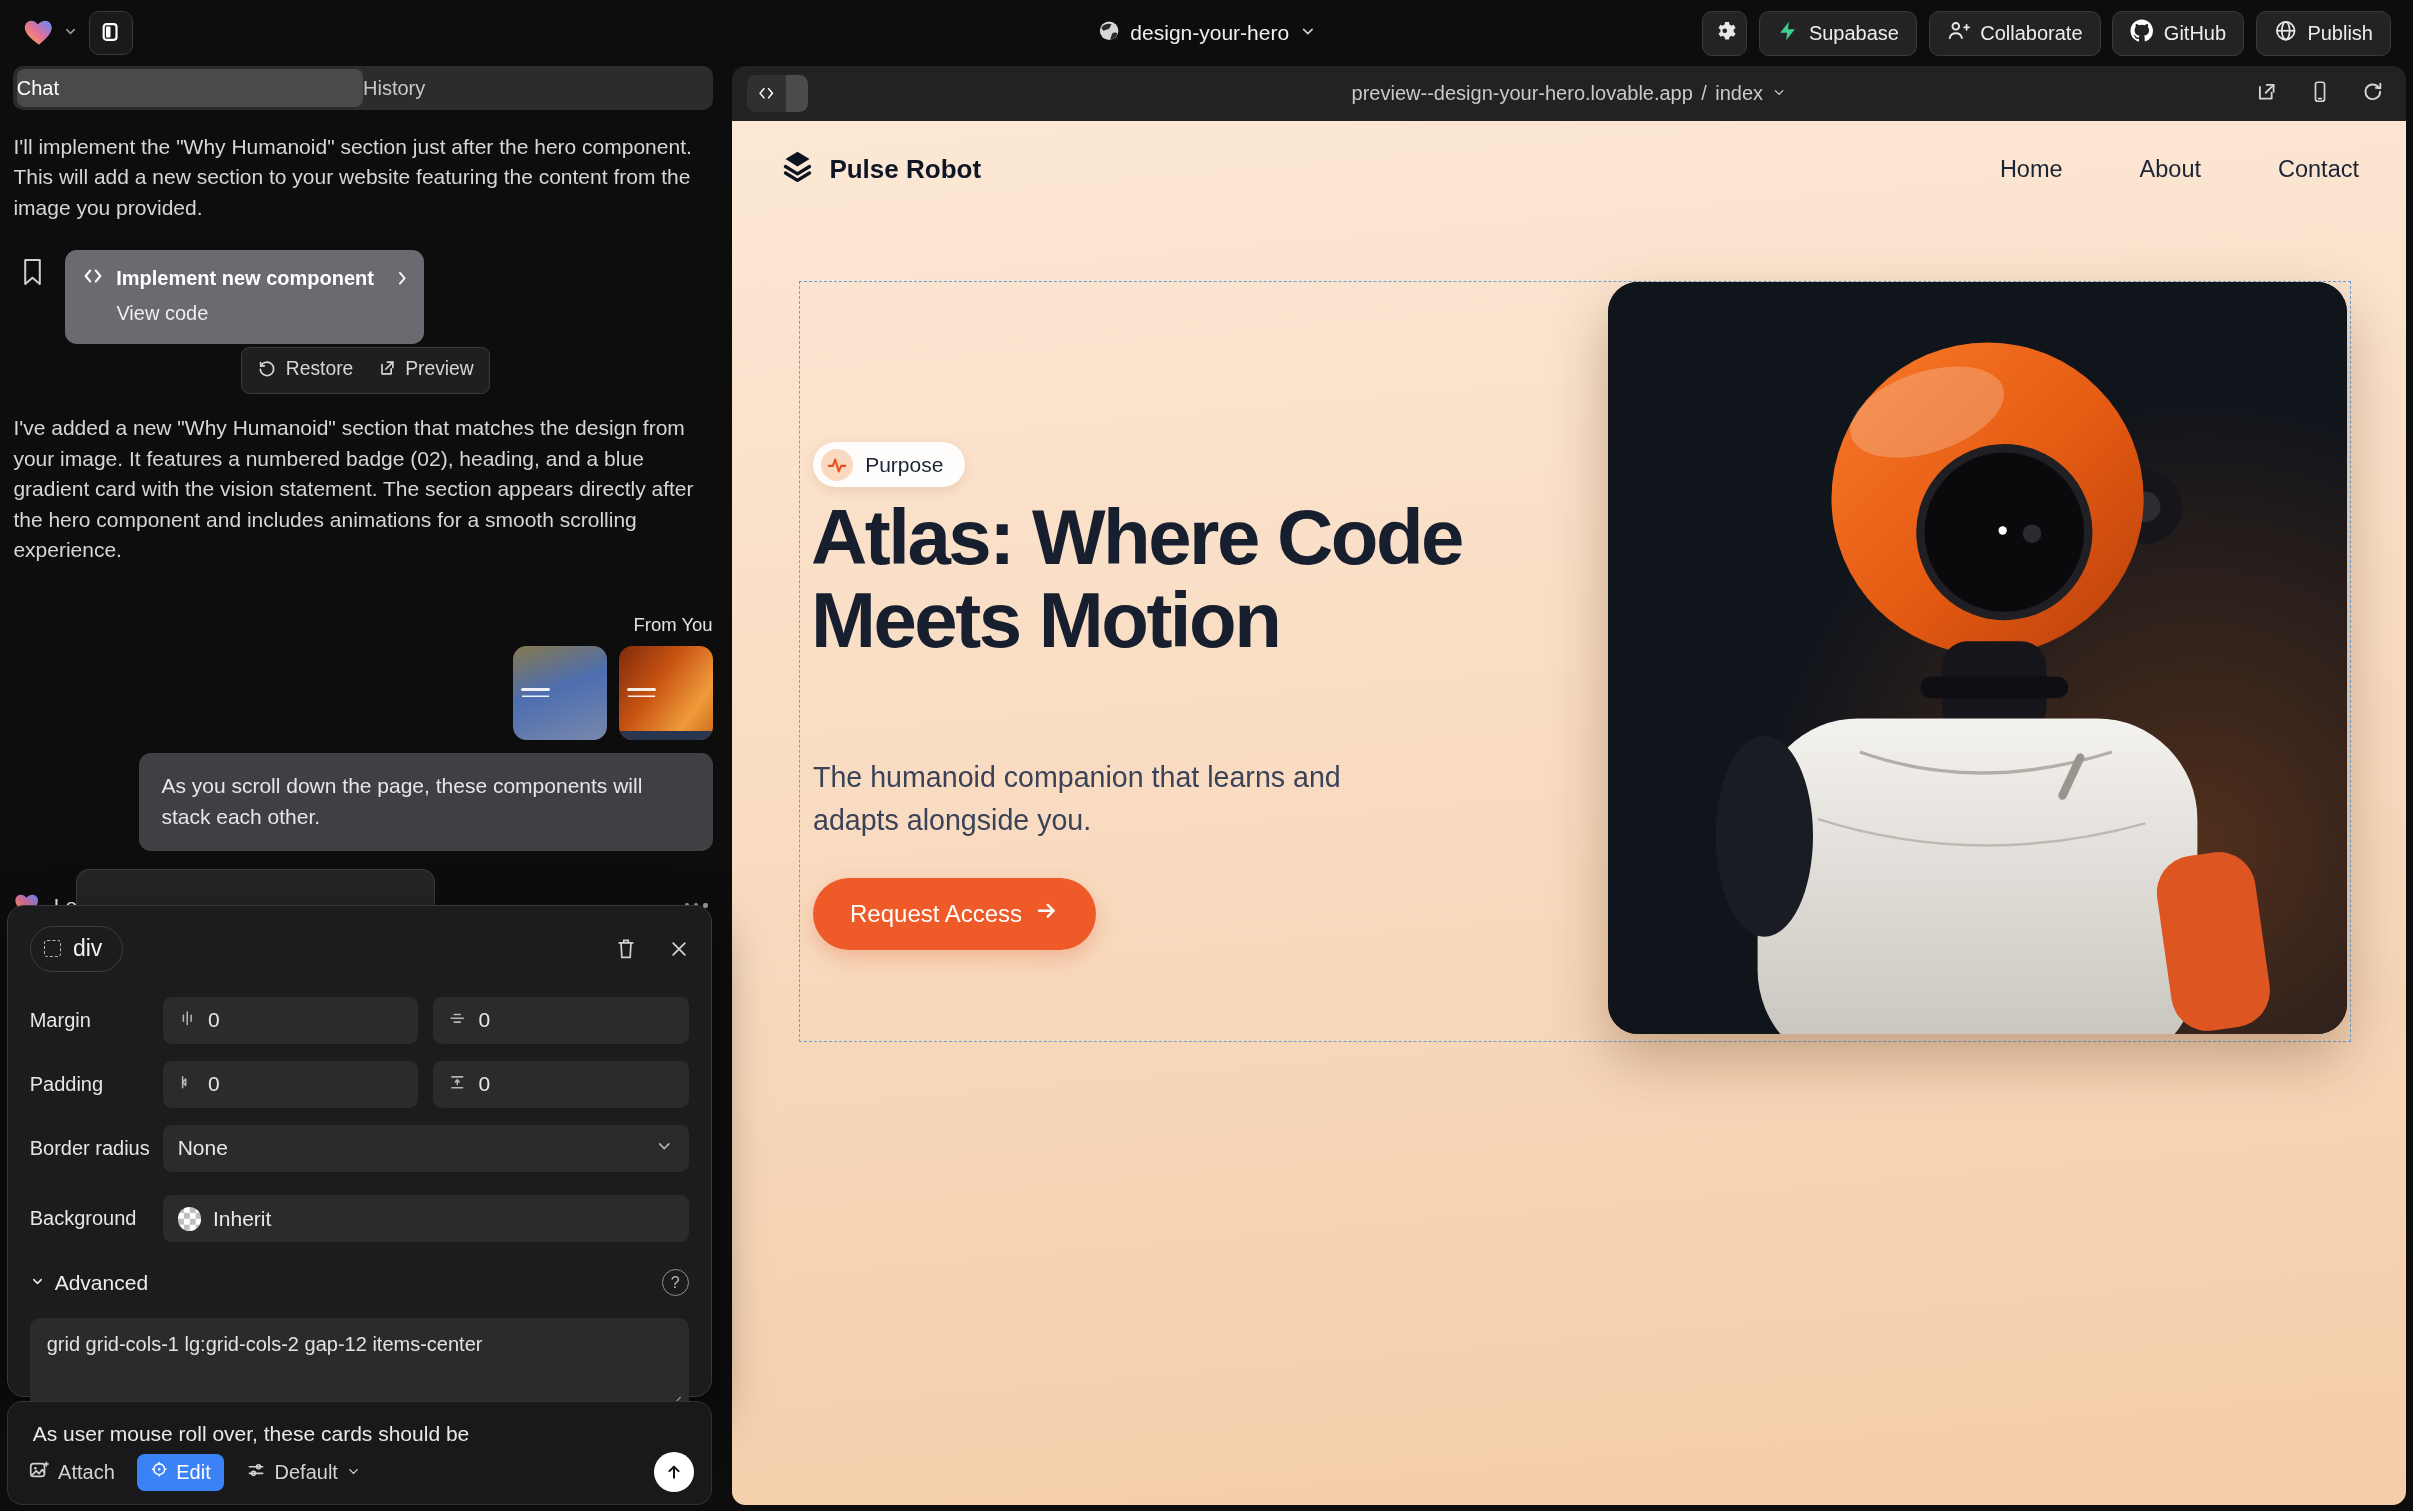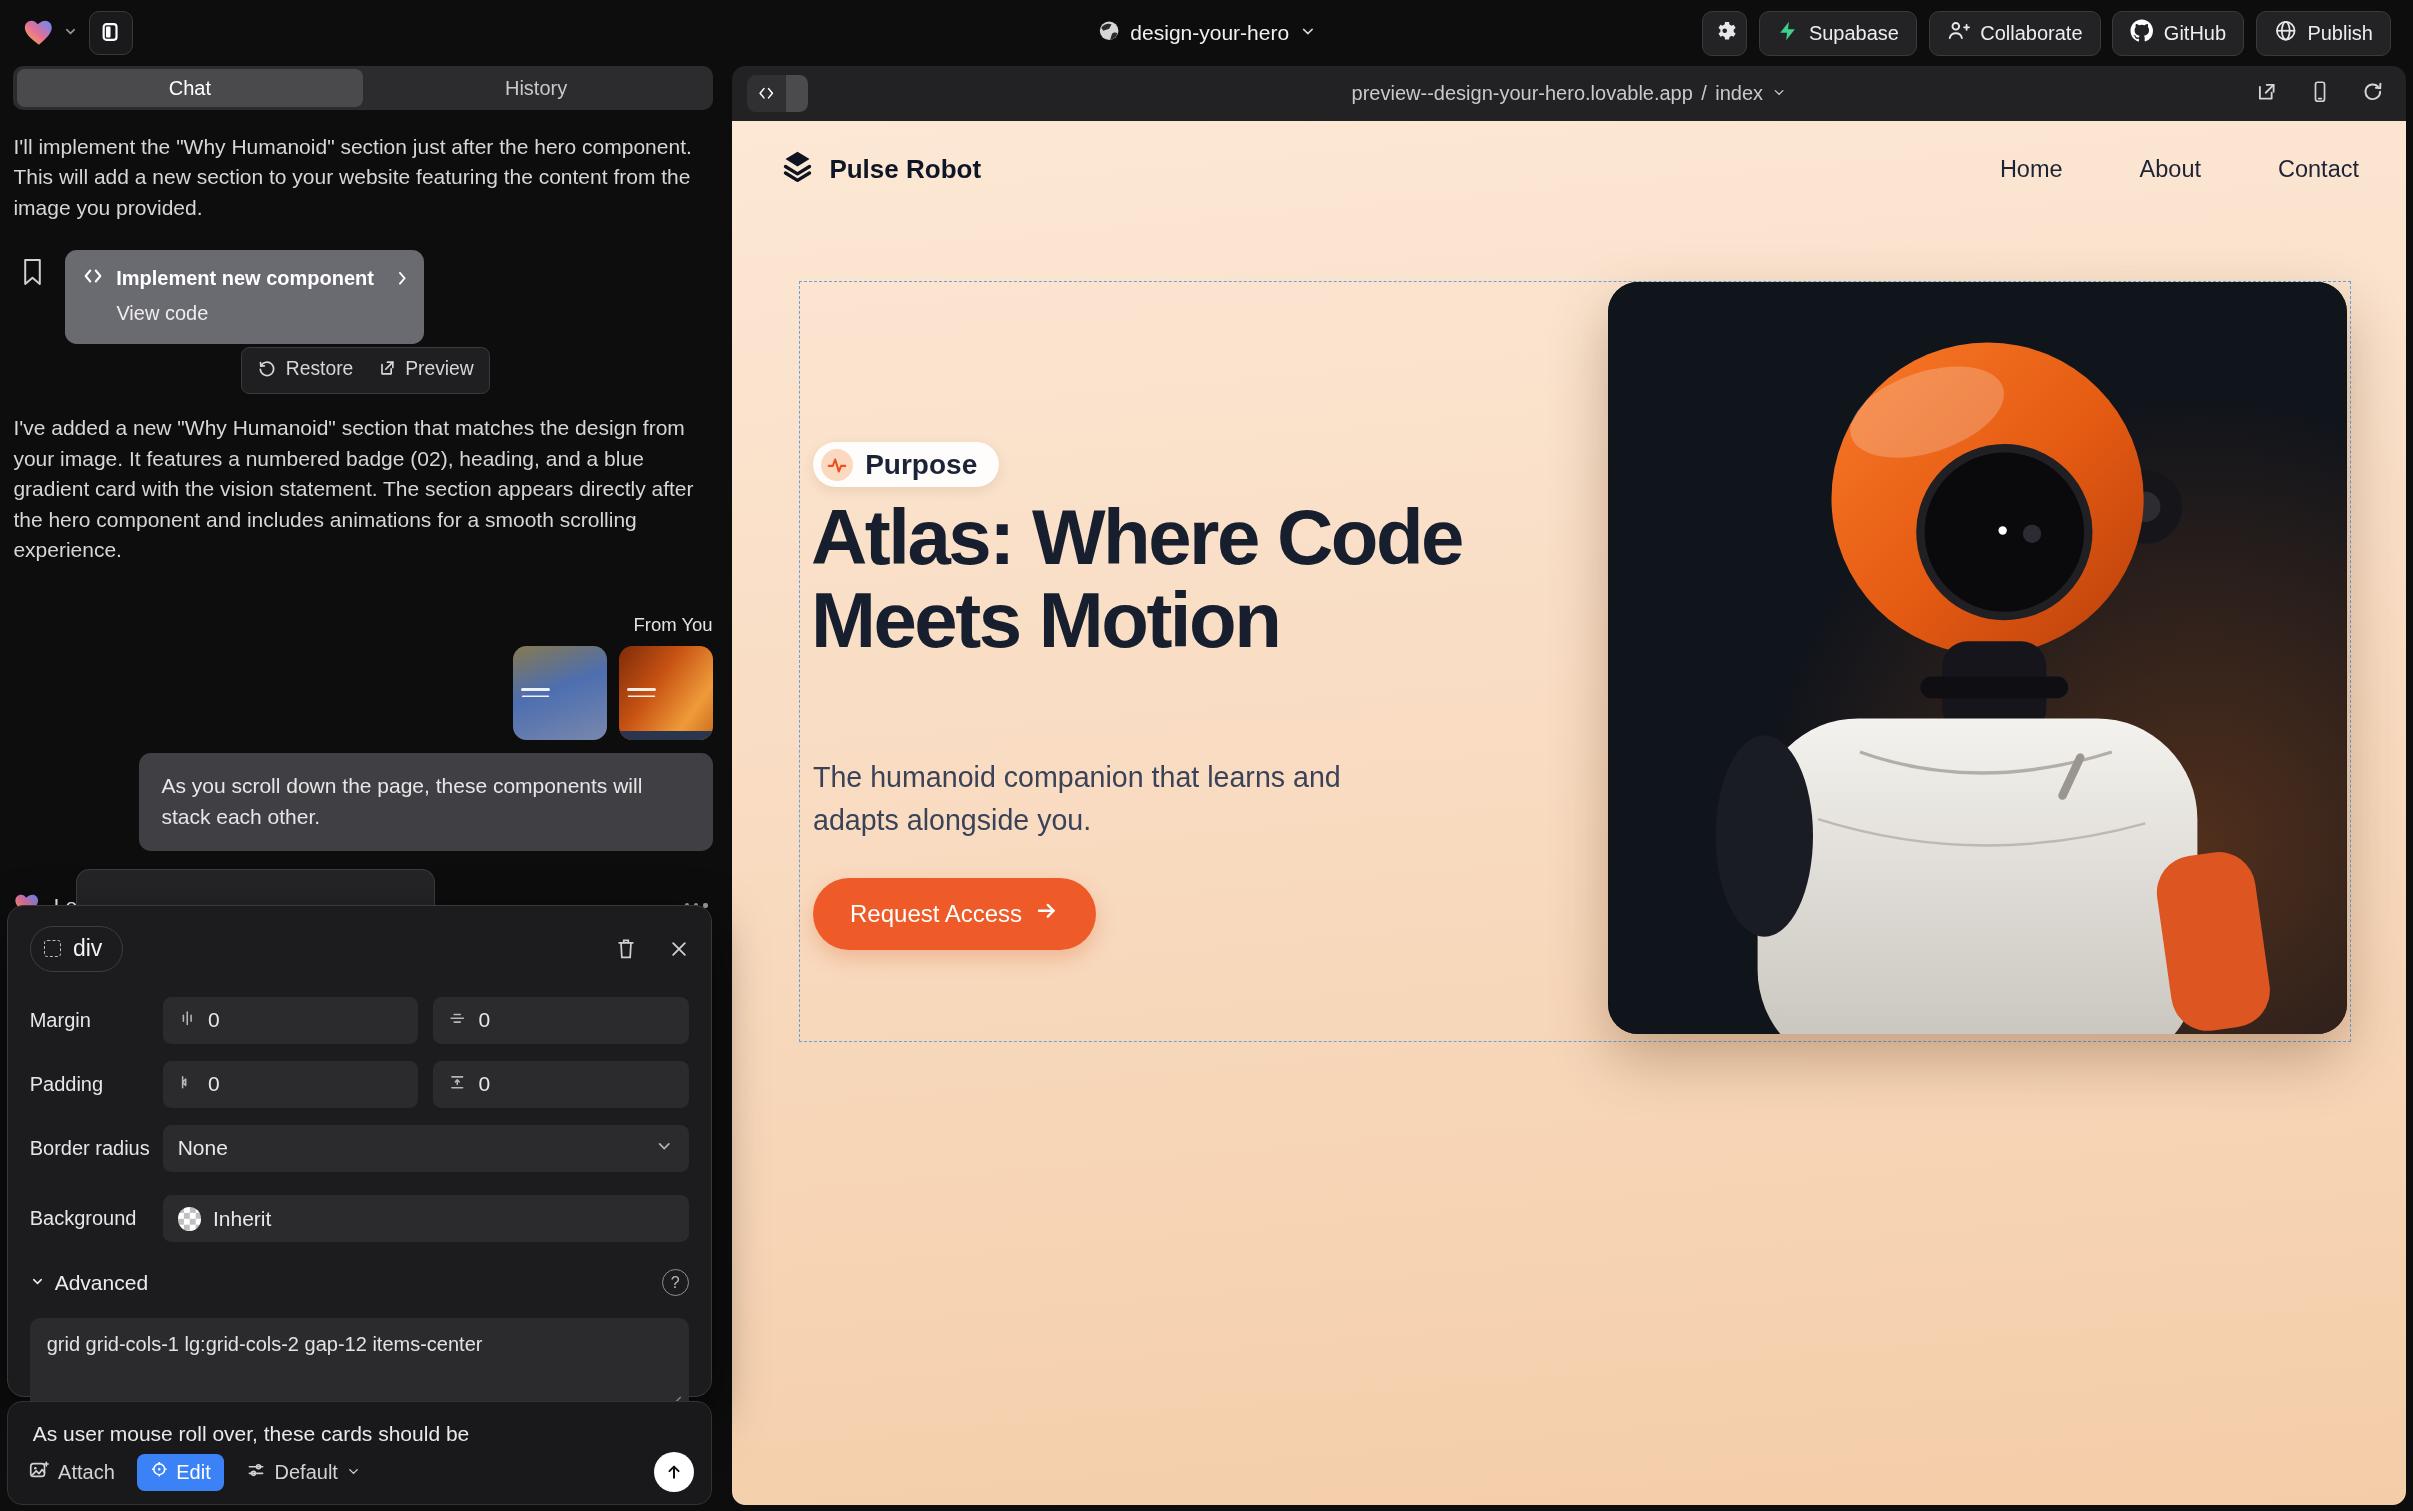--- a/index.html
+++ b/index.html
@@ -14,21 +14,21 @@
   .chev { color:#9a9a9c; }
   .panel-btn { width:44px; height:44px; border:0.8px solid #39393b; border-radius:10px; display:flex; align-items:center; justify-content:center; background:#1a1a1c; }
   .tb-center { position:absolute; left:50%; top:0; height:66px; transform:translateX(-50%); display:flex; align-items:center; gap:10px; color:#f0f0f2; font-size:21px; }
   .tb-right { margin-left:auto; display:flex; align-items:center; gap:11.8px; }
   .tb-btn { height:45px; background:#232325; border:0.8px solid #3a3a3c; border-radius:10px; display:flex; align-items:center; gap:10px; padding:0 17px; color:#ededef; font-size:20px; }
   .tb-btn.icon-only { width:45px; padding:0; justify-content:center; }
 
   
   .sidebar { position:absolute; left:0; top:66px; width:726px; bottom:0; padding:0 13.4px; }
   .tabs { height:44px; background:#2c2c2e; border-radius:10px; display:flex; padding:3.4px; }
-  .tab { flex:1; display:flex; align-items:center; justify-content:center; font-size:20px; color:#c9c9cb; border-radius:7.6px; }
+  .tab { flex:1; display:flex; align-items:center; font-size:20px; color:#c9c9cb; border-radius:7.6px; }
   .tab.active { background:#4a4a4d; color:#ffffff; }
   .msg { margin-top:22px; font-size:21px; line-height:1.45; color:#d6d6d8; }
   .tool-row { position:relative; margin-top:27px; padding-left:52px; height:141px; }
   .bookmark { position:absolute; left:6.7px; top:6.7px; }
   .tool-card { width:359px; background:#6a6a71; border-radius:11.8px; padding:15px 17px; position:relative; }
   .tool-card .row1 { display:flex; align-items:center; gap:11.8px; color:#ffffff; font-size:20px; font-weight:600; }
   .tool-card .chev-r { position:absolute; right:13.4px; top:18.5px; }
   .tool-card .row2 { margin:10px 0 3.4px 34px; color:#ededef; font-size:20px; font-weight:400; }
   .version-pill { position:absolute; left:228px; top:97px; background:#1f1f21; border:0.8px solid #3b3b3d; border-radius:8.4px; padding:10px 15px; display:flex; gap:23.5px; align-items:center; }
   .version-pill .vp-item { display:flex; align-items:flex-start; gap:8.4px; color:#d6d6d8; font-size:19.3px; }
@@ -90,21 +90,21 @@
   .pane-icons { position:absolute; right:22px; top:0; height:55px; display:flex; align-items:center; gap:30px; }
 
   
   .site { position:absolute; left:0; right:0; top:55px; bottom:0; background:linear-gradient(175deg,#fce8d5 0%,#f9ddc4 40%,#f4cda8 100%); }
   .site-header { position:absolute; left:0; right:0; top:0; height:97px; display:flex; align-items:center; padding:0 47px; }
   .brand { display:flex; align-items:center; gap:13.4px; color:#0e1626; font-size:26px; font-weight:700; }
   .site-nav { margin-left:auto; display:flex; gap:77px; color:#1c2436; font-size:23.5px; }
   .sel-box { position:absolute; left:67px; top:160px; width:1552px; height:761px; border:1.7px dashed #66a3dc; z-index:1; }
   .badge { position:absolute; left:81px; top:321px; display:flex; align-items:center; gap:11.8px; background:#fffdfb; border-radius:839px; padding:6.7px 22px 6.7px 8.4px; box-shadow:0 3.4px 11.8px rgba(120,70,30,.12); z-index:2; }
   .badge .bicon { width:32px; height:32px; border-radius:50%; background:#fbd9c0; display:flex; align-items:center; justify-content:center; }
-  .badge .btxt { color:#1b2437; font-size:28px; font-weight:700; }
+  .badge .btxt { color:#1b2437; font-size:21px; font-weight:400; }
   .hero-h1 { position:absolute; left:79px; top:375px; width:764px; font-size:78px; font-weight:800; letter-spacing:-2.5px; line-height:1.07; color:#171e2d; z-index:2; }
   .hero-sub { position:absolute; left:81px; top:635px; width:571px; font-size:28.6px; line-height:1.5; color:#3a4258; z-index:2; }
   .cta { position:absolute; left:81px; top:757px; height:72px; display:inline-flex; align-items:center; gap:13.4px; background:#ee5b29; color:#ffffff; border-radius:839px; padding:0 37px; font-size:24px; font-weight:500; z-index:2; box-shadow:0 8.4px 20px rgba(220,80,30,.25); }
   .robot-card { position:absolute; left:876px; top:161px; width:739px; height:752px; border-radius:30px; overflow:hidden; background:#12161d; z-index:3; box-shadow:0 25px 59px rgba(80,40,10,.3); }
 </style>
 </head>
 <body>
 
 <div class="app">
 

